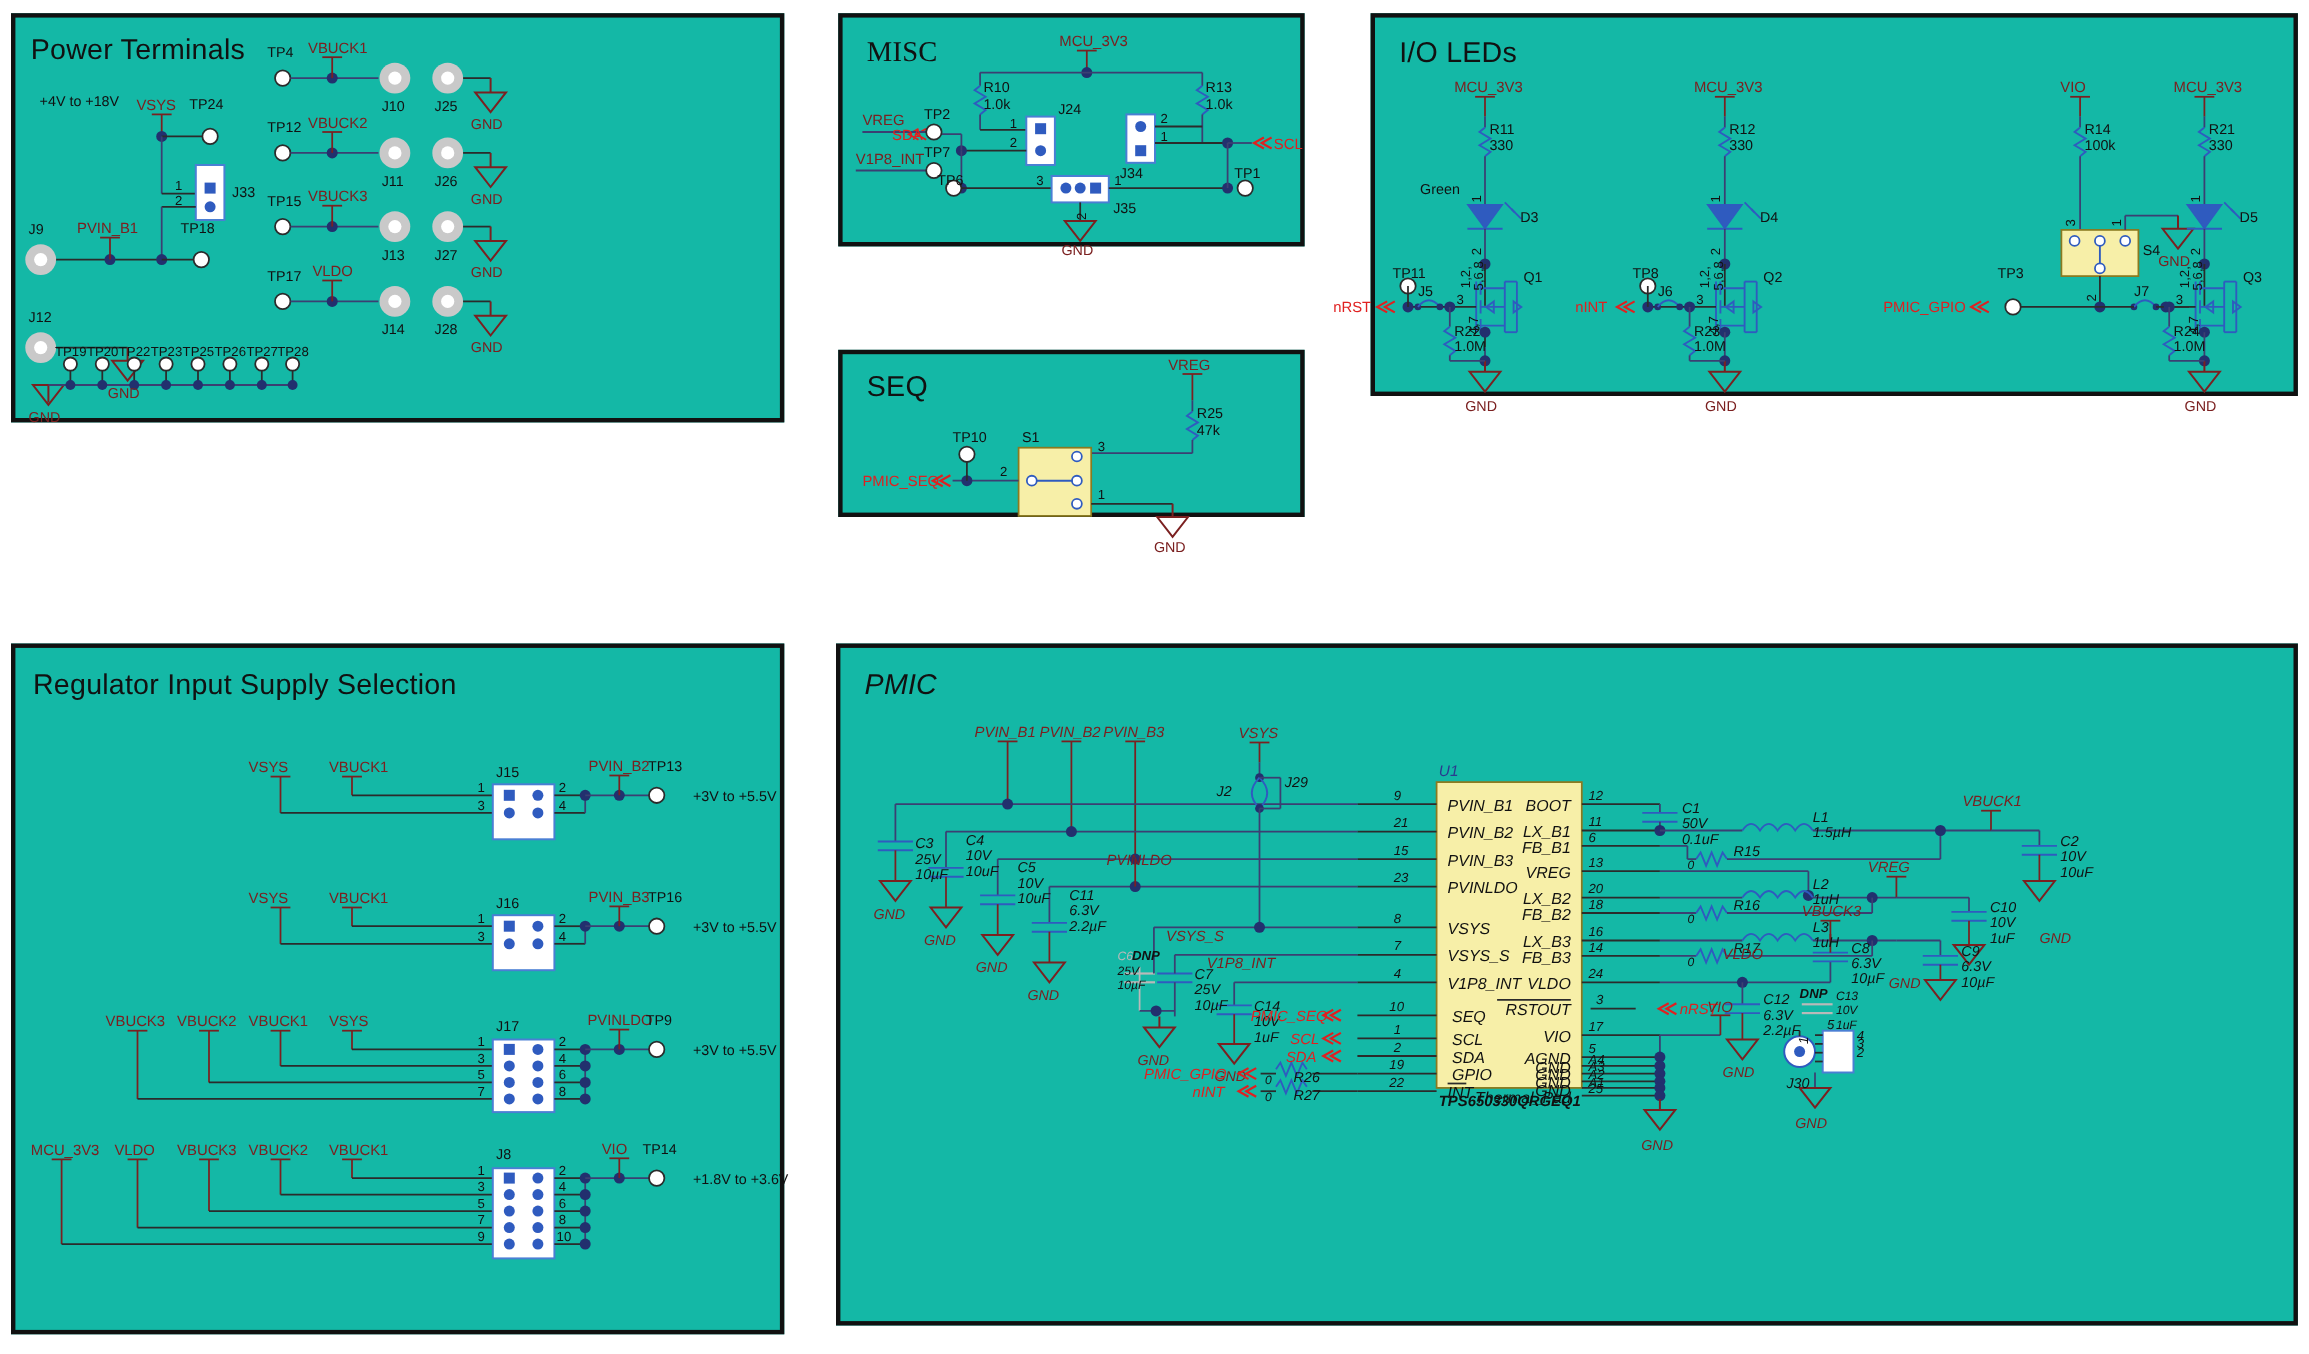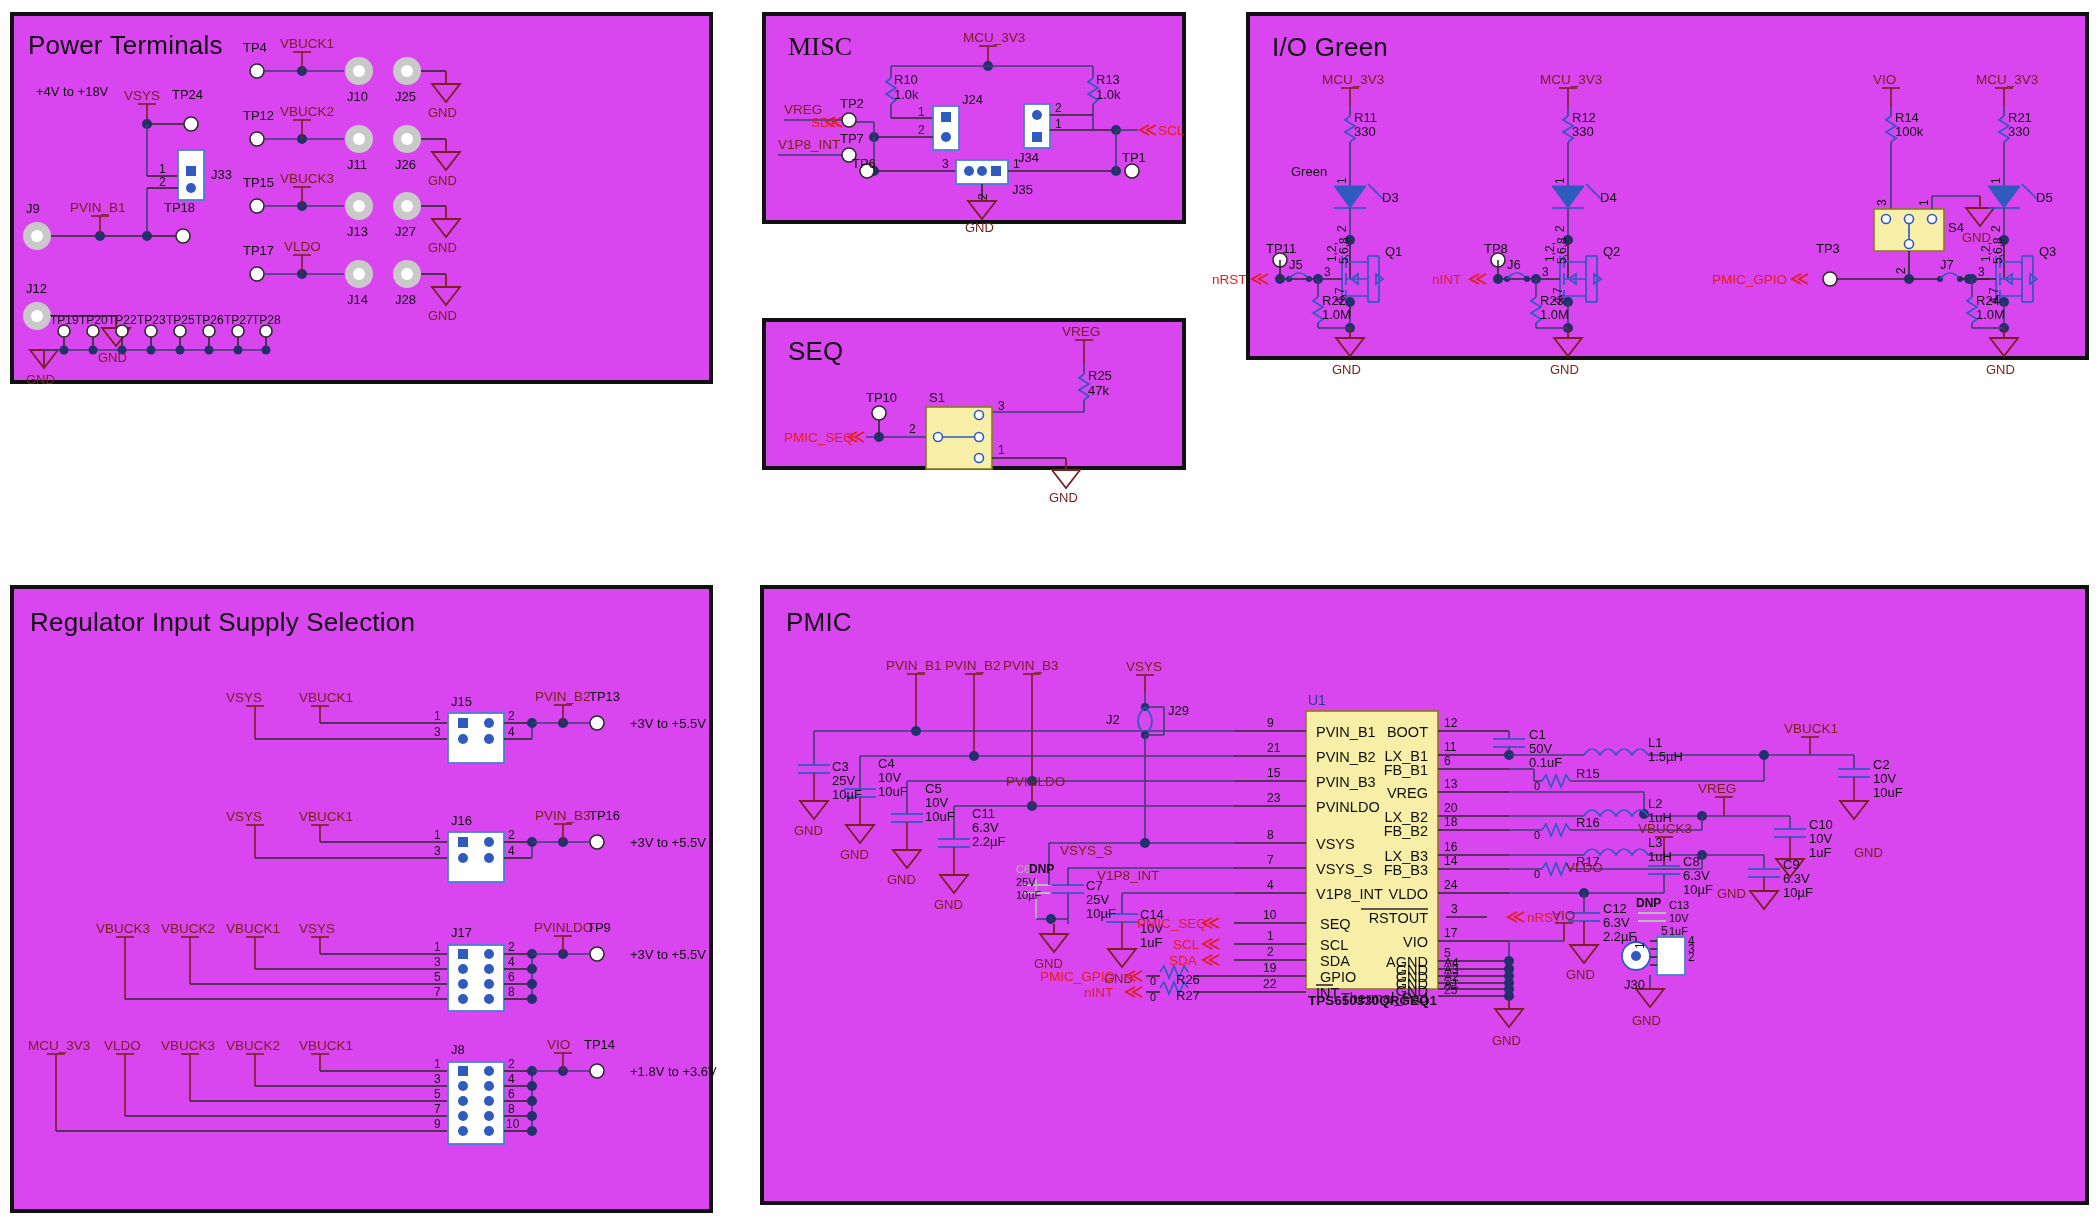--- a/index.html
+++ b/index.html
@@ -1,20 +1,20 @@
 <!DOCTYPE html>
 <html><head>
 <meta charset="utf-8">
 <title>PMIC EVM Schematic</title>
 <style>
   html,body{margin:0;padding:0;background:#fff;}
   body{width:2099px;height:1231px;position:relative;
        font-family:"Liberation Sans",sans-serif;overflow:hidden;}
   .sheet{position:absolute;left:0;top:0;width:2099px;height:1231px;}
-  .blk{position:absolute;border:4px solid #111;background:#d946ef;box-sizing:border-box;}
+  .blk{position:absolute;border:4px solid #111;background:#14b8a6;box-sizing:border-box;}
   .blk-title{position:absolute;font-size:26px;color:#111;letter-spacing:.2px;white-space:nowrap;}
   
   svg.lay{position:absolute;left:0;top:0;overflow:visible;}
   text{font-family:"Liberation Sans",sans-serif;}
   .t{font-size:13px;fill:#111;}
   .tn{font-size:12px;fill:#111;}
   .net{font-size:13.5px;fill:#7b2020;}
   .redlbl{font-size:13.5px;fill:#e02020;}
   .gnd{font-size:13px;fill:#7b2020;}
   .small{font-size:11px;fill:#111;}
@@ -339,21 +339,21 @@
     <text class="t" x="100" y="80">TP10</text>
     <text class="t" x="163" y="80">S1</text>
     <text class="pin" x="232" y="88">3</text>
     <text class="pin" x="143" y="111">2</text>
     <text class="pin" x="232" y="132">1</text>
     <text class="gnd" x="283" y="180">GND</text>
   </svg>
 </div>
 
 <div class="blk" style="left:1246px;top:12px;width:843px;height:348px;">
-  <div class="blk-title" style="left:22px;top:16px;">I/O Green</div>
+  <div class="blk-title" style="left:22px;top:16px;">I/O LEDs</div>
   <svg class="lay" width="843" height="348">
 
     <g>
       <line class="redw" x1="100" y1="72" x2="100" y2="90"></line>
           <line class="redw" x1="91" y1="72" x2="109" y2="72"></line>
       <line class="wire" x1="100" y1="90" x2="100" y2="100"></line>
       <path class="blue" d="M100 100 l-5 4 l10 6 l-10 6 l10 6 l-5 4"></path>
       <line class="wire" x1="100" y1="126" x2="100" y2="170"></line>
 
       <path d="M84 170 L116 170 L100 192 Z" fill="#2f5bbf" stroke="#2f5bbf"></path>
@@ -735,21 +735,21 @@
     <text class="pin" x="494" y="494">4</text>
     <text class="pin" x="494" y="509">6</text>
     <text class="pin" x="494" y="524">8</text>
     <text class="pin" x="492" y="539">10</text>
     <text class="net" x="533" y="460">VIO</text>
     <text class="t" x="570" y="460">TP14</text>
     <text class="t" x="616" y="487">+1.8V to +3.6V</text>
   </svg>
 </div>
 
-<div class="blk" style="left:760px;top:585px;width:1329px;height:620px;">
+<div class="blk" style="left:760px;top:585px;width:1329px;height:620px;font-style:italic;">
   <div class="blk-title" style="left:22px;top:18px;">PMIC</div>
   <svg class="lay" width="1329" height="620">
 
     <rect class="yellow" x="542" y="122" width="132" height="278"></rect>
     <text class="icname" x="544" y="116">U1</text>
     <text class="icpart" x="544" y="416">TPS650330QRGEQ1</text>
 
     <g>
       <line class="wireb" x1="470" y1="142" x2="542" y2="142"></line>
       <line class="wireb" x1="470" y1="167" x2="542" y2="167"></line>

